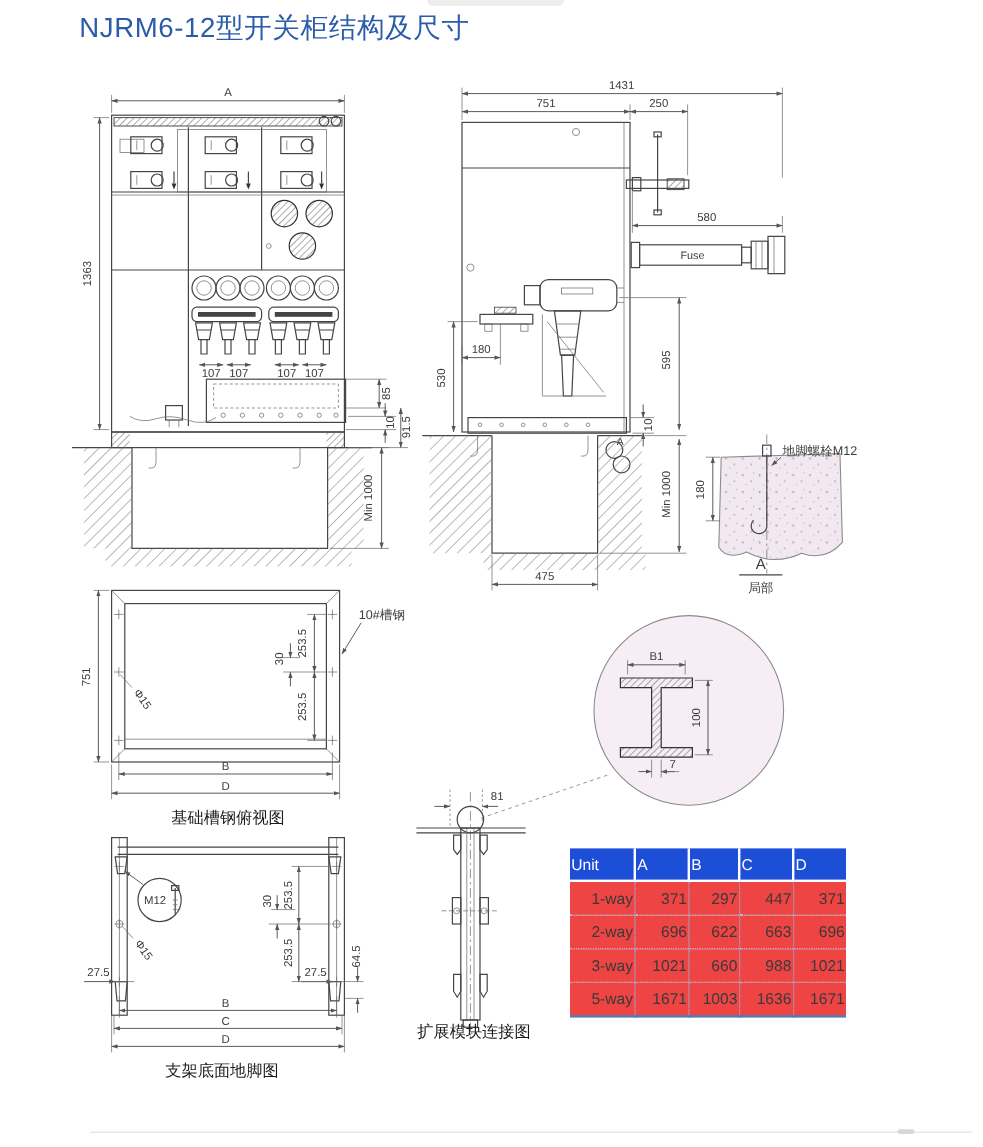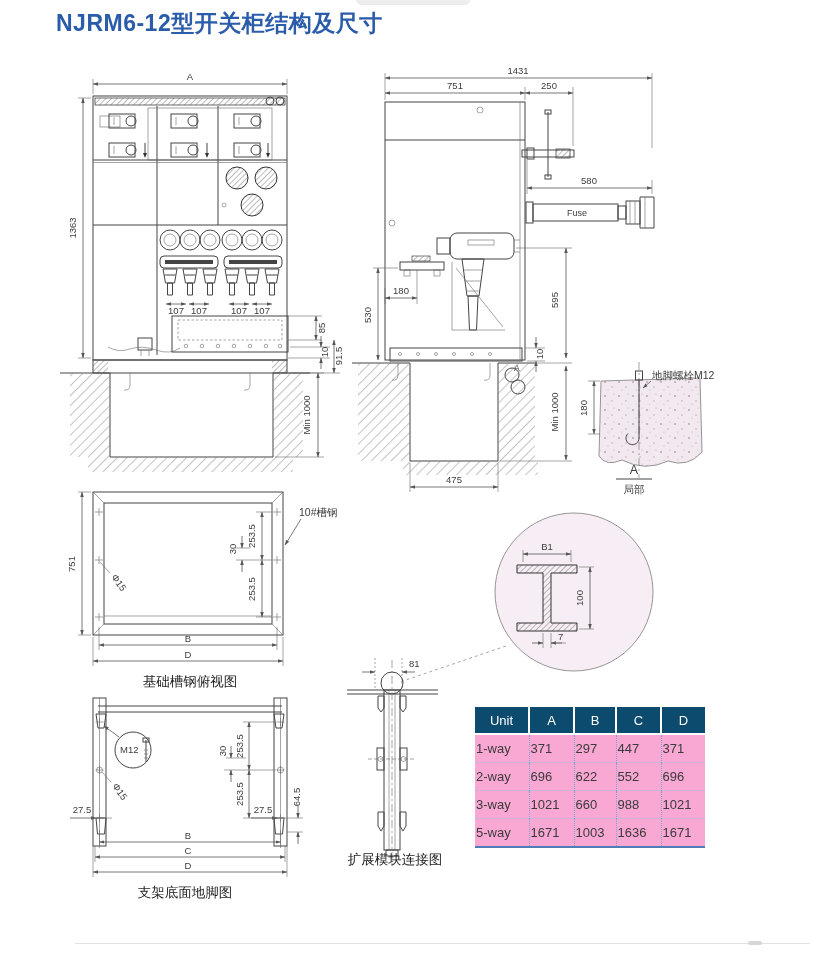--- a/index.html
+++ b/index.html
@@ -1,40 +1,40 @@
 <!DOCTYPE html>
 <html><head>
 <meta charset="utf-8">
 <style>
   html,body{margin:0;padding:0}
   body{width:819px;height:956px;position:relative;background:#ffffff;overflow:hidden;
        font-family:"Liberation Sans",sans-serif}
-  .page-title{position:absolute;left:56px;top:8px;margin:0;font-size:23px;font-weight:bold;
+  .page-title{position:absolute;left:66px;top:8px;margin:0;font-size:23px;font-weight:normal;
        color:#2a5caa;letter-spacing:.5px;white-space:nowrap}
   .top-blob{position:absolute;left:356px;top:0;width:114px;height:5px;background:#ededed;
        border-radius:0 0 5px 5px}
   .bottom-line{position:absolute;left:75px;top:943px;width:735px;height:1px;background:#e2e2e2}
   .bottom-blip{position:absolute;left:748px;top:941px;width:14px;height:4px;background:#d7d7d7;border-radius:2px}
   svg.drawing{position:absolute;left:0;top:0}
   svg .ln{stroke:#454545;stroke-width:1;fill:none}
   svg .tn{stroke:#6a6a6a;stroke-width:.6;fill:none}
   svg .d{stroke:#555;stroke-width:.8;fill:none}
   svg .da{marker-start:url(#ar);marker-end:url(#ar)}
   svg .de{marker-end:url(#ar)}
   svg text{font:9.5px "Liberation Sans",sans-serif;fill:#3c3c3c}
   svg .tc{text-anchor:middle}
   svg .cap{font-size:13.5px;fill:#1c1c1c}
   svg .lbl{font-size:10.5px}
   table.dim-table{position:absolute;left:475px;top:707px;width:230px;border-collapse:collapse;
        table-layout:fixed;font:13px "Liberation Sans",sans-serif;color:#3a3a3a;
        border-bottom:2px solid #4f7cb8}
-  table.dim-table th{background:#0c4a6e;color:#fff;font-weight:normal;height:24px;
-       border-right:2px solid #fff;border-bottom:2px solid #fff;text-align:center}
+  table.dim-table th{background:#1d4ed8;color:#fff;font-weight:normal;height:24px;
+       border-right:2px solid #fff;border-bottom:2px solid #fff;text-align:left}
   table.dim-table th:last-child{border-right:none}
-  table.dim-table td{background:#f9a8d4;text-align:left;height:25px;
+  table.dim-table td{background:#ef4444;text-align:right;height:25px;
        border-right:1px dotted #7fa3cf;border-top:1px dotted #a9bdd6}
   table.dim-table td:last-child{border-right:none}
 </style>
 </head>
 <body>
 
 <div class="top-blob"></div>
 <h1 class="page-title">NJRM6-12型开关柜结构及尺寸</h1>
 
 <svg class="drawing" width="819" height="956" viewBox="0 0 819 956">
@@ -477,21 +477,21 @@
       <td>1-way</td>
       <td>371</td>
       <td>297</td>
       <td>447</td>
       <td>371</td>
     </tr>
     <tr>
       <td>2-way</td>
       <td>696</td>
       <td>622</td>
-      <td>552</td>
+      <td>663</td>
       <td>696</td>
     </tr>
     <tr>
       <td>3-way</td>
       <td>1021</td>
       <td>660</td>
       <td>988</td>
       <td>1021</td>
     </tr>
     <tr>

